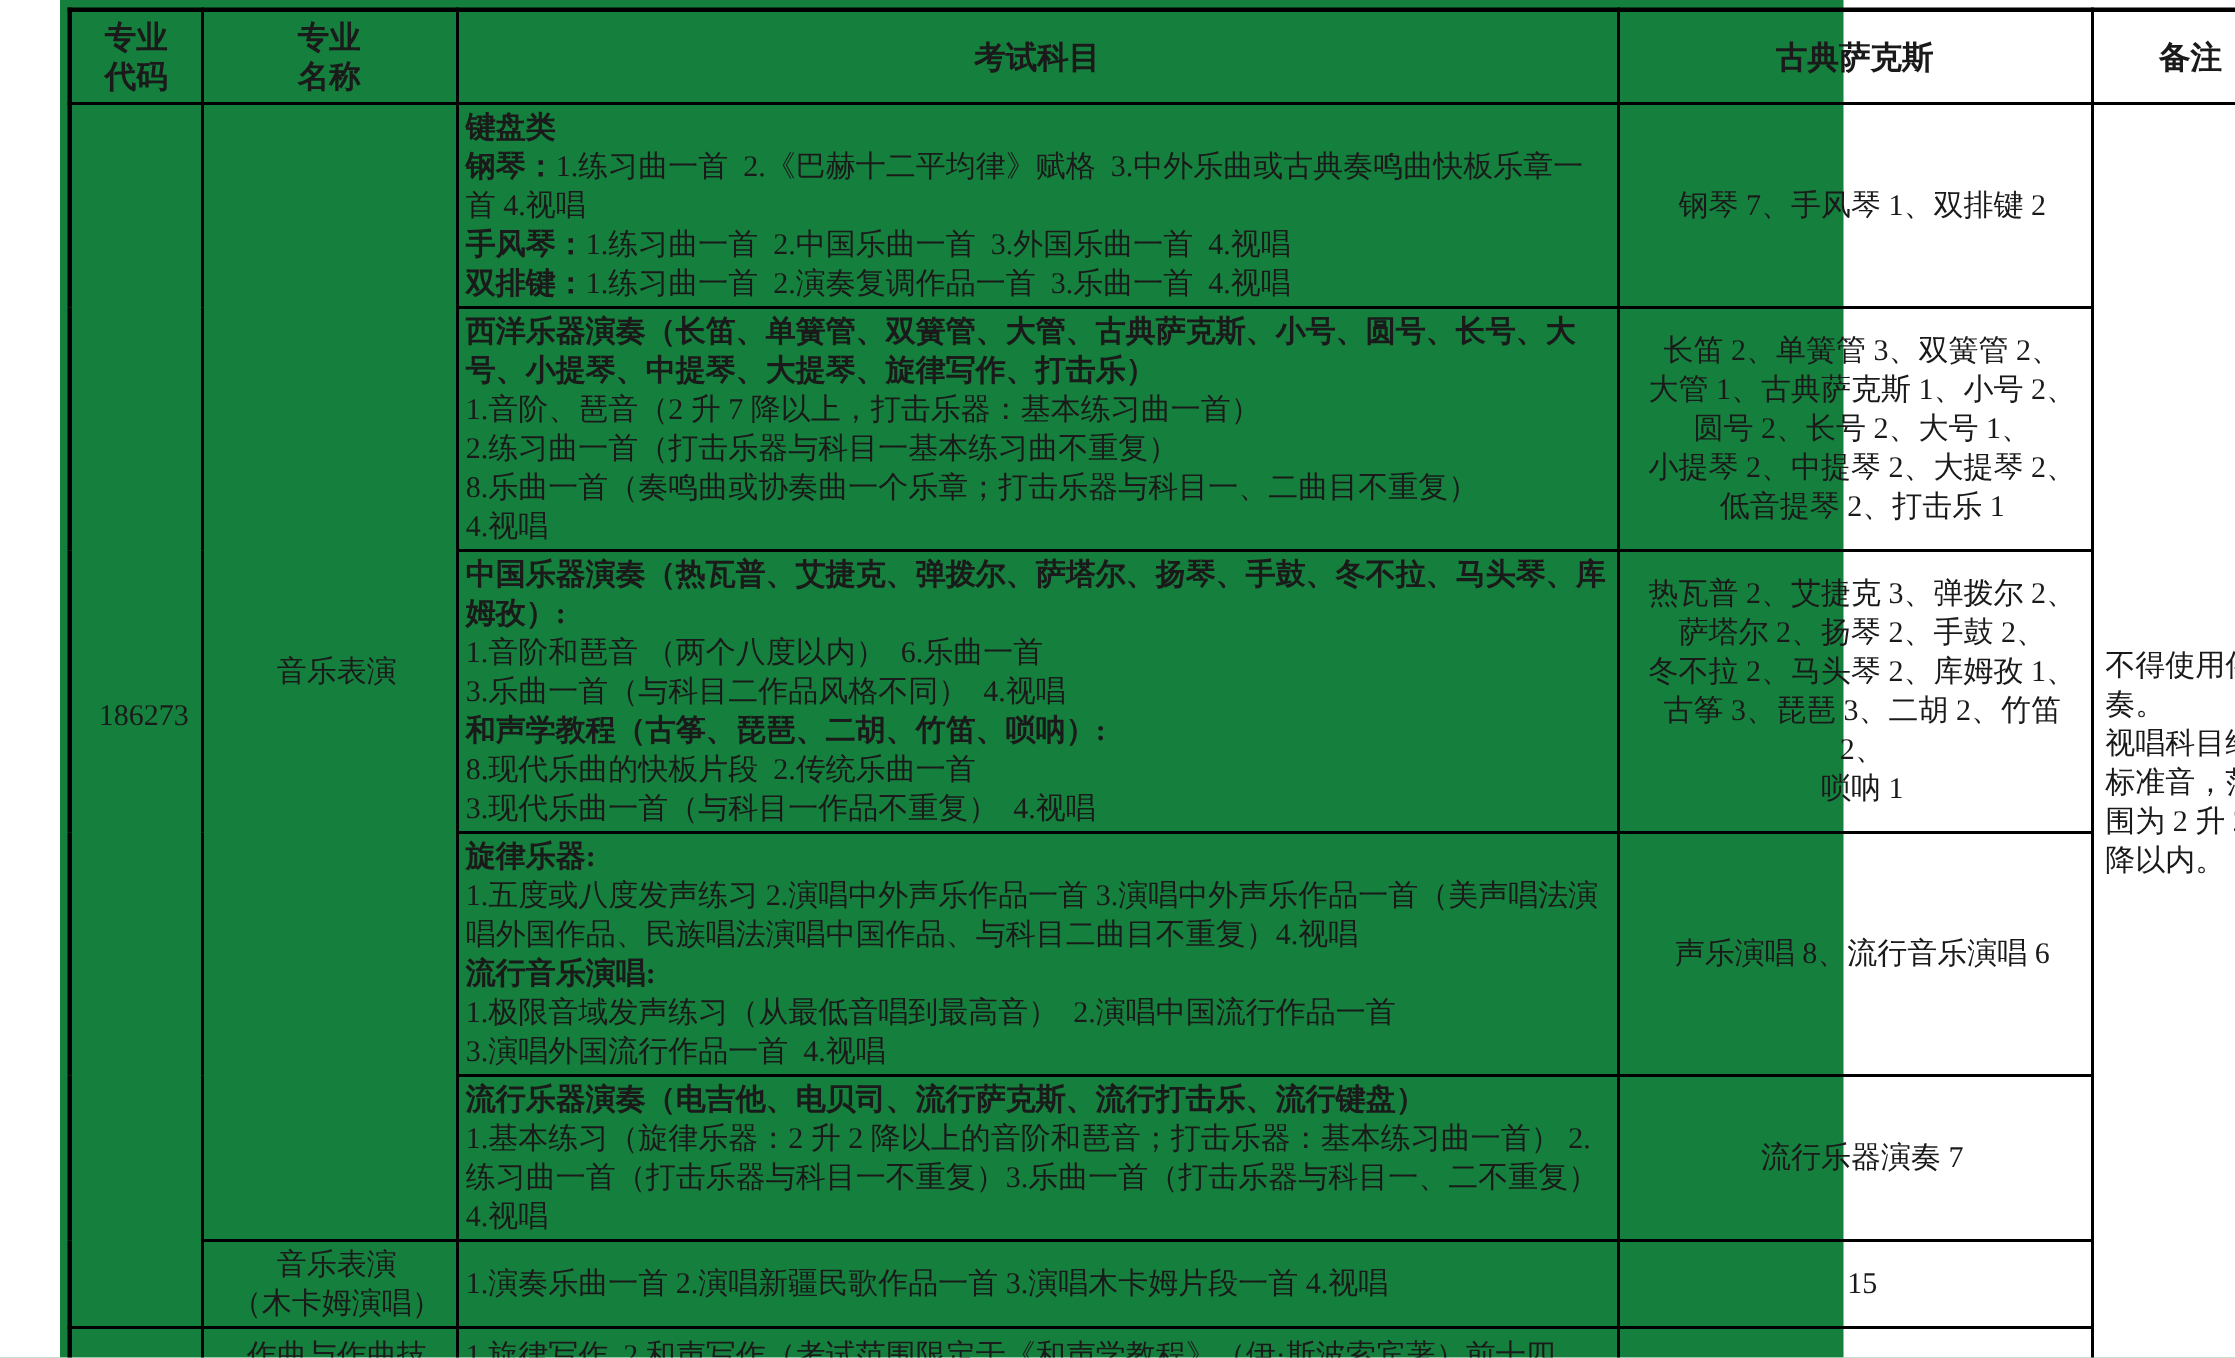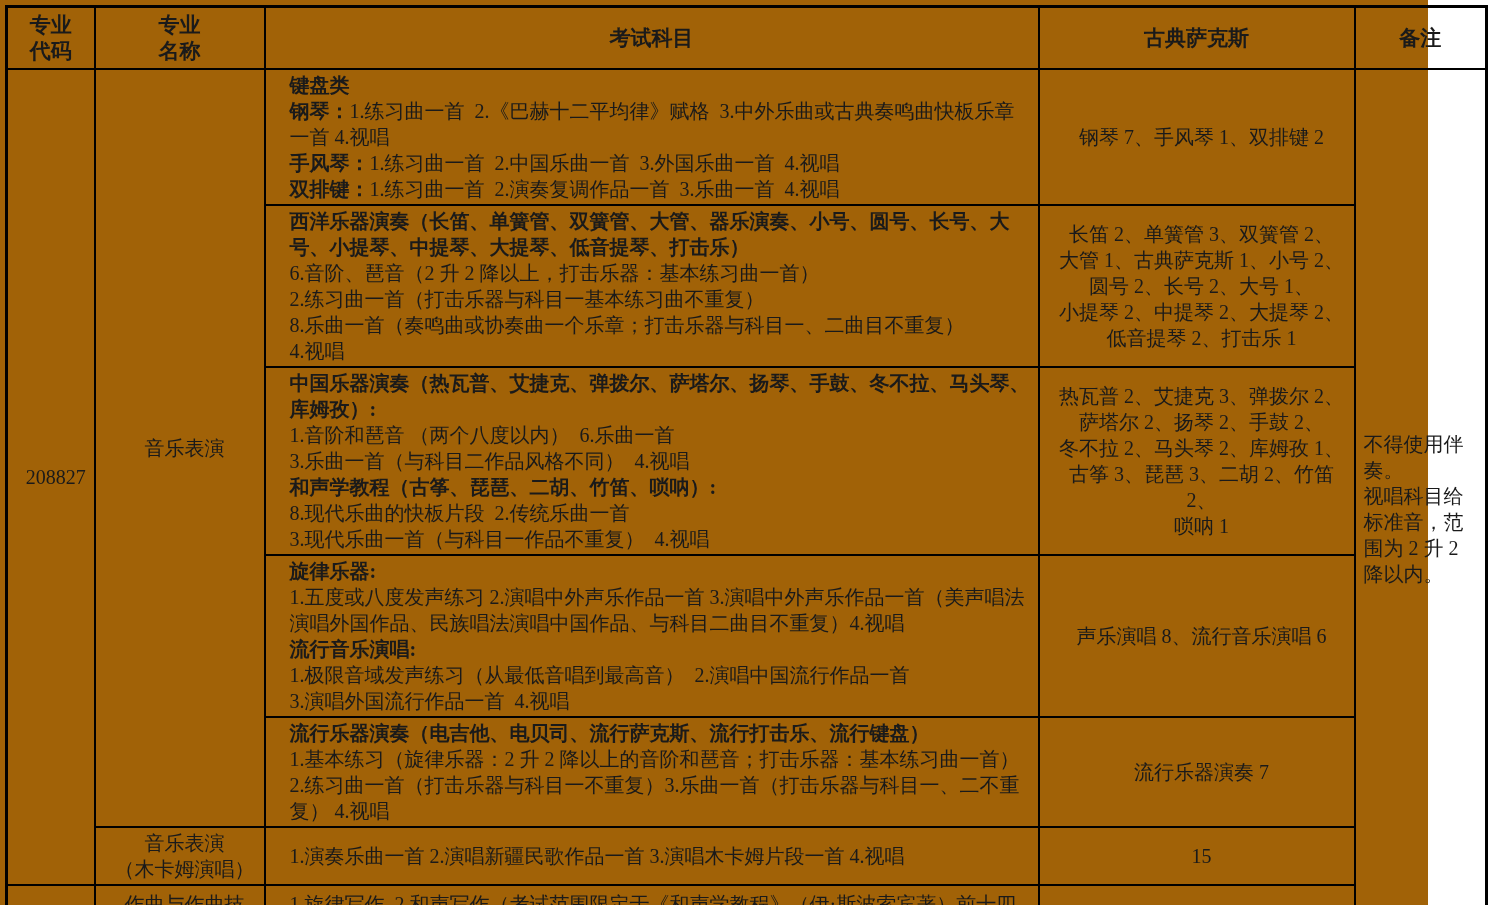--- a/index.html
+++ b/index.html
@@ -3,25 +3,26 @@
 <meta charset="utf-8">
 <style>
   html, body {
     margin: 0;
     padding: 0;
     background: #ffffff;
     color: #1a1a1a;
     font-family: "Liberation Serif", "DejaVu Serif", serif;
   }
   .page {
-    width: 1428px;
+    width: 1189px;
     height: 905px;
     box-sizing: border-box;
     padding: 5px;
-    background: #a16207;
+    background: #15803d;
+    margin-left: 40px;
   }
   table.exam-table {
     border-collapse: collapse;
     table-layout: fixed;
     width: 1480px;
     border: 3px solid #000;
   }
   .exam-table th, .exam-table td {
     border: 2px solid #000;
     font-size: 20px;
@@ -32,21 +33,21 @@
     overflow: hidden;
   }
   .exam-table th {
     font-size: 21px;
     font-weight: bold;
     text-align: center;
     white-space: pre-line;
     padding: 4px 2px;
   }
   td.center { text-align: center; padding-left: 16px; }
-  td.subject { text-align: left; padding-left: 24px; padding-right: 6px; }
+  td.subject { text-align: left; padding-left: 5px; padding-right: 6px; }
   .pre { white-space: pre-line; }
   .tline { white-space: pre-wrap; }
   .b { font-weight: bold; }
   
   col.c-code   { width: 88px; }
   col.c-name   { width: 170px; }
   col.c-subj   { width: 774px; }
   col.c-plan   { width: 316px; }
   col.c-remark { width: 132px; }
   
@@ -78,37 +79,37 @@
       <th>专业
 代码</th>
       <th>专业
 名称</th>
       <th>考试科目</th>
       <th>古典萨克斯</th>
       <th>备注</th>
     </tr>
 
     <tr class="h-r1">
-      <td class="center pre" rowspan="6">208827</td>
+      <td class="center pre" rowspan="6">186273</td>
       <td class="center pre" rowspan="5">音乐表演</td>
       <td class="subject">
             <div class="tline"><span class="b">键盘类</span></div>
             <div class="tline"><span class="b">钢琴：</span><span>1.练习曲一首  2.《巴赫十二平均律》赋格  3.中外乐曲或古典奏鸣曲快板乐章一首 4.视唱</span></div>
             <div class="tline"><span class="b">手风琴：</span><span>1.练习曲一首  2.中国乐曲一首  3.外国乐曲一首  4.视唱</span></div>
             <div class="tline"><span class="b">双排键：</span><span>1.练习曲一首  2.演奏复调作品一首  3.乐曲一首  4.视唱</span></div>
           </td>
       <td class="center pre">钢琴 7、手风琴 1、双排键 2</td>
       <td class="remark-cell pre" rowspan="7">不得使用伴奏。
 视唱科目给标准音，范围为 2 升 2 降以内。</td>
     </tr>
 
     <tr class="h-r2">
       <td class="subject">
-            <div class="tline"><span class="b">西洋乐器演奏（长笛、单簧管、双簧管、大管、器乐演奏、小号、圆号、长号、大号、小提琴、中提琴、大提琴、低音提琴、打击乐）</span></div>
-            <div class="tline"><span>6.音阶、琶音（2 升 2 降以上，打击乐器：基本练习曲一首）</span></div>
+            <div class="tline"><span class="b">西洋乐器演奏（长笛、单簧管、双簧管、大管、古典萨克斯、小号、圆号、长号、大号、小提琴、中提琴、大提琴、旋律写作、打击乐）</span></div>
+            <div class="tline"><span>1.音阶、琶音（2 升 7 降以上，打击乐器：基本练习曲一首）</span></div>
             <div class="tline"><span>2.练习曲一首（打击乐器与科目一基本练习曲不重复）</span></div>
             <div class="tline"><span>8.乐曲一首（奏鸣曲或协奏曲一个乐章；打击乐器与科目一、二曲目不重复）</span></div>
             <div class="tline"><span>4.视唱</span></div>
           </td>
       <td class="center pre">长笛 2、单簧管 3、双簧管 2、
 大管 1、古典萨克斯 1、小号 2、
 圆号 2、长号 2、大号 1、
 小提琴 2、中提琴 2、大提琴 2、
 低音提琴 2、打击乐 1</td>
     </tr>

